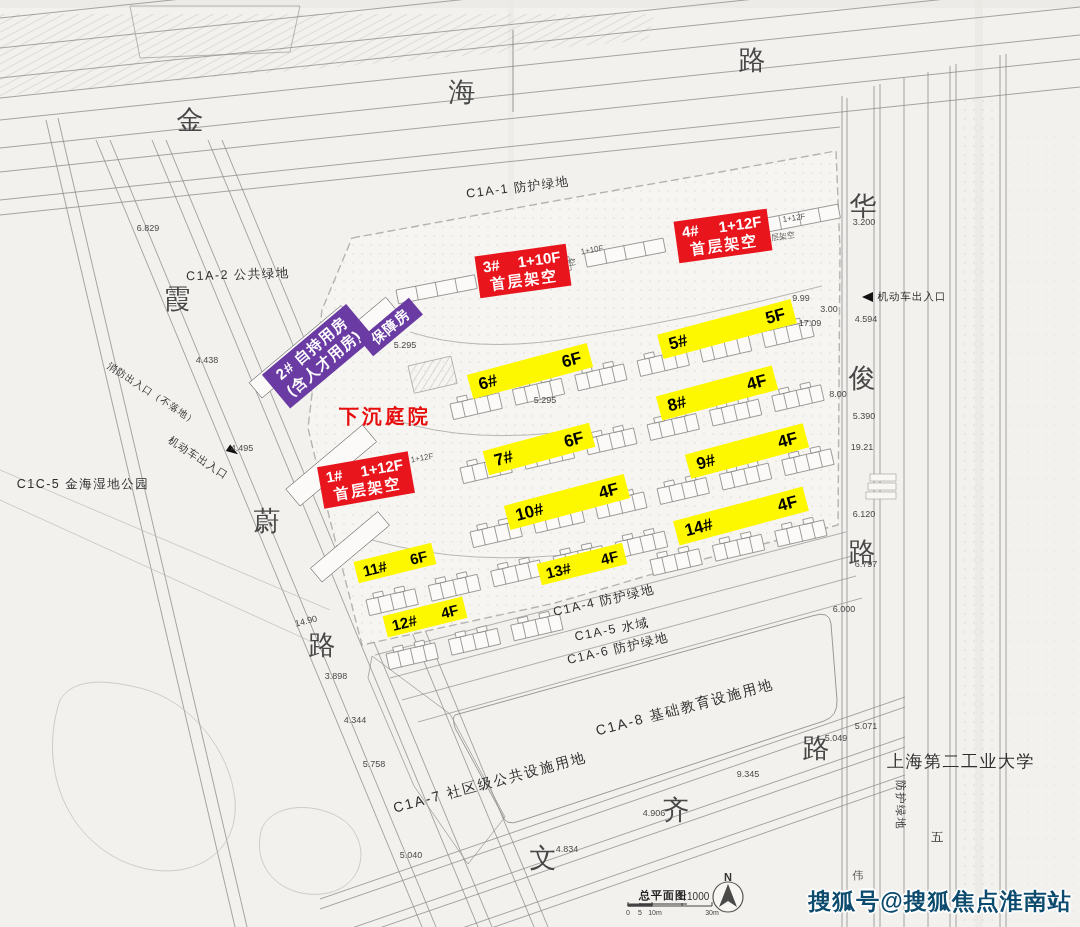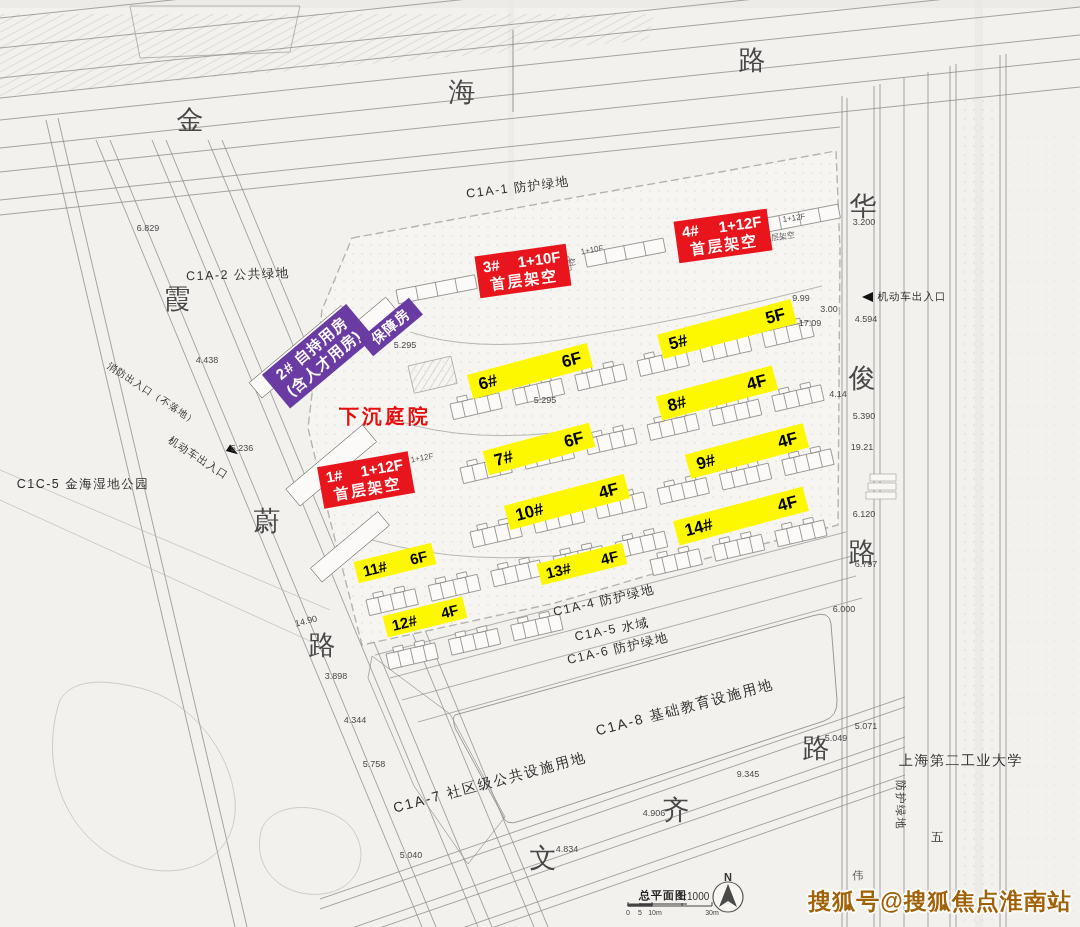--- a/index.html
+++ b/index.html
@@ -20,21 +20,21 @@
   .rbox{background:#e8161c;color:#fff;font-weight:bold;font-size:15px;line-height:1.2;
         box-sizing:border-box;padding:3px 7px;z-index:4;}
   .rbox .l1{display:flex;justify-content:space-between;gap:8px;}
   .rbox .l2{text-align:center;letter-spacing:2px;}
   .pbox{background:#6a3ba2;color:#fff;font-weight:bold;font-size:15px;line-height:1.25;
         text-align:center;padding:3px 9px;z-index:4;letter-spacing:1px;}
   .ptag{background:#6a3ba2;color:#fff;font-weight:bold;font-size:14px;
         padding:2px 10px;z-index:4;letter-spacing:1px;}
   .court{color:#e60d0d;font-weight:bold;font-size:20px;letter-spacing:3px;z-index:4;}
   .entr{font-size:10.5px;color:#2e2e2e;letter-spacing:1px;}
-  .wm{font-size:23px;font-weight:bold;color:#a16207;letter-spacing:1px;z-index:6;
+  .wm{font-size:23px;font-weight:bold;color:#0c4a6e;letter-spacing:1px;z-index:6;
       text-shadow:-2px 0 #fff,2px 0 #fff,0 -2px #fff,0 2px #fff,
                   -1px -1px #fff,1px 1px #fff,1px -1px #fff,-1px 1px #fff;}
   .legend-title{font-size:11px;font-weight:bold;color:#222;border-bottom:1px solid #333;
                 padding-bottom:1px;letter-spacing:1px;}
   .legend-scale{font-size:10px;color:#333;}
   .legend-n{font-size:11px;font-weight:bold;color:#333;}
   .tick{font-size:7px;color:#444;}
   .vert{transform:translate(-50%,-50%) rotate(90deg);}
 </style>
 </head>
@@ -255,21 +255,21 @@
   <span class="lbl" style="left:858px;top:875px;font-size:11px;color:#555">伟</span>
 
   <span class="lbl zone" style="left:518px;top:188px;--r:-7deg">C1A-1 防护绿地</span>
   <span class="lbl zone" style="left:238px;top:275px;--r:-2deg">C1A-2 公共绿地</span>
   <span class="lbl zone" style="left:83px;top:484px">C1C-5 金海湿地公园</span>
   <span class="lbl zone" style="left:604px;top:601px;--r:-13deg">C1A-4 防护绿地</span>
   <span class="lbl zone" style="left:612px;top:630px;--r:-11deg">C1A-5 水域</span>
   <span class="lbl zone" style="left:618px;top:649px;--r:-13deg">C1A-6 防护绿地</span>
   <span class="lbl zone big" style="left:685px;top:708px;--r:-15deg">C1A-8 基础教育设施用地</span>
   <span class="lbl zone big" style="left:490px;top:783px;--r:-15deg">C1A-7 社区级公共设施用地</span>
-  <span class="lbl zone" style="left:961px;top:761px;font-size:14px">上海第二工业大学</span>
+  <span class="lbl zone" style="left:961px;top:761px;font-size:17px">上海第二工业大学</span>
   <span class="lbl zone vert" style="left:900px;top:805px;font-size:11px">防护绿地</span>
   <span class="lbl zone" style="left:938px;top:837px;font-size:12px">五</span>
 
   <span class="lbl entr" style="left:912px;top:297px">机动车出入口</span>
   <span class="lbl entr" style="left:198px;top:458px;--r:33deg">机动车出入口</span>
   <span class="lbl entr" style="left:152px;top:394px;--r:33deg;font-size:9.5px">消防出入口（不落地）</span>
 
   <div class="lbl rbox" style="left:523px;top:271px;--r:-8deg;width:92px">
     <div class="l1">
         <span>3#</span>
@@ -336,42 +336,42 @@
     <span>13#</span>
       <span>4F</span>
   </div>
   <div class="lbl ybar sm" style="left:425px;top:617px;--r:-14deg;width:82px">
     <span>12#</span>
       <span>4F</span>
   </div>
 
   <span class="lbl spot" style="left:148px;top:228px">6.829</span>
   <span class="lbl spot" style="left:207px;top:360px">4.438</span>
-  <span class="lbl spot" style="left:242px;top:448px">5.236</span>
+  <span class="lbl spot" style="left:242px;top:448px">4.495</span>
   <span class="lbl spot" style="left:864px;top:222px">3.200</span>
   <span class="lbl spot" style="left:866px;top:319px">4.594</span>
   <span class="lbl spot" style="left:864px;top:416px">5.390</span>
   <span class="lbl spot" style="left:862px;top:447px">19.21</span>
   <span class="lbl spot" style="left:864px;top:514px">6.120</span>
   <span class="lbl spot" style="left:866px;top:564px">6.797</span>
   <span class="lbl spot" style="left:844px;top:609px">6.000</span>
   <span class="lbl spot" style="left:866px;top:726px">5.071</span>
   <span class="lbl spot" style="left:836px;top:738px">5.049</span>
   <span class="lbl spot" style="left:748px;top:774px">9.345</span>
   <span class="lbl spot" style="left:654px;top:813px">4.906</span>
   <span class="lbl spot" style="left:567px;top:849px">4.834</span>
   <span class="lbl spot" style="left:411px;top:855px">5.040</span>
   <span class="lbl spot" style="left:374px;top:764px">5.758</span>
   <span class="lbl spot" style="left:355px;top:720px">4.344</span>
   <span class="lbl spot" style="left:336px;top:676px">3.898</span>
   <span class="lbl spot" style="left:306px;top:621px;--r:-14deg">14.90</span>
   <span class="lbl spot" style="left:801px;top:298px">9.99</span>
   <span class="lbl spot" style="left:810px;top:323px">17.09</span>
   <span class="lbl spot" style="left:829px;top:309px">3.00</span>
-  <span class="lbl spot" style="left:838px;top:394px">4.14</span>
+  <span class="lbl spot" style="left:838px;top:394px">8.00</span>
   <span class="lbl spot" style="left:405px;top:345px">5.295</span>
   <span class="lbl spot" style="left:545px;top:400px">5.295</span>
 
   <span class="lbl tiny" style="left:592px;top:250px;--r:-10deg">1+10F</span>
   <span class="lbl tiny" style="left:568px;top:263px;--r:-10deg">架空</span>
   <span class="lbl tiny" style="left:779px;top:237px;--r:-8deg">首层架空</span>
   <span class="lbl tiny" style="left:794px;top:218px;--r:-8deg">1+12F</span>
   <span class="lbl tiny" style="left:422px;top:458px;--r:-10deg">1+12F</span>
 
   <span class="lbl legend-title" style="left:663px;top:896px">总平面图</span>

